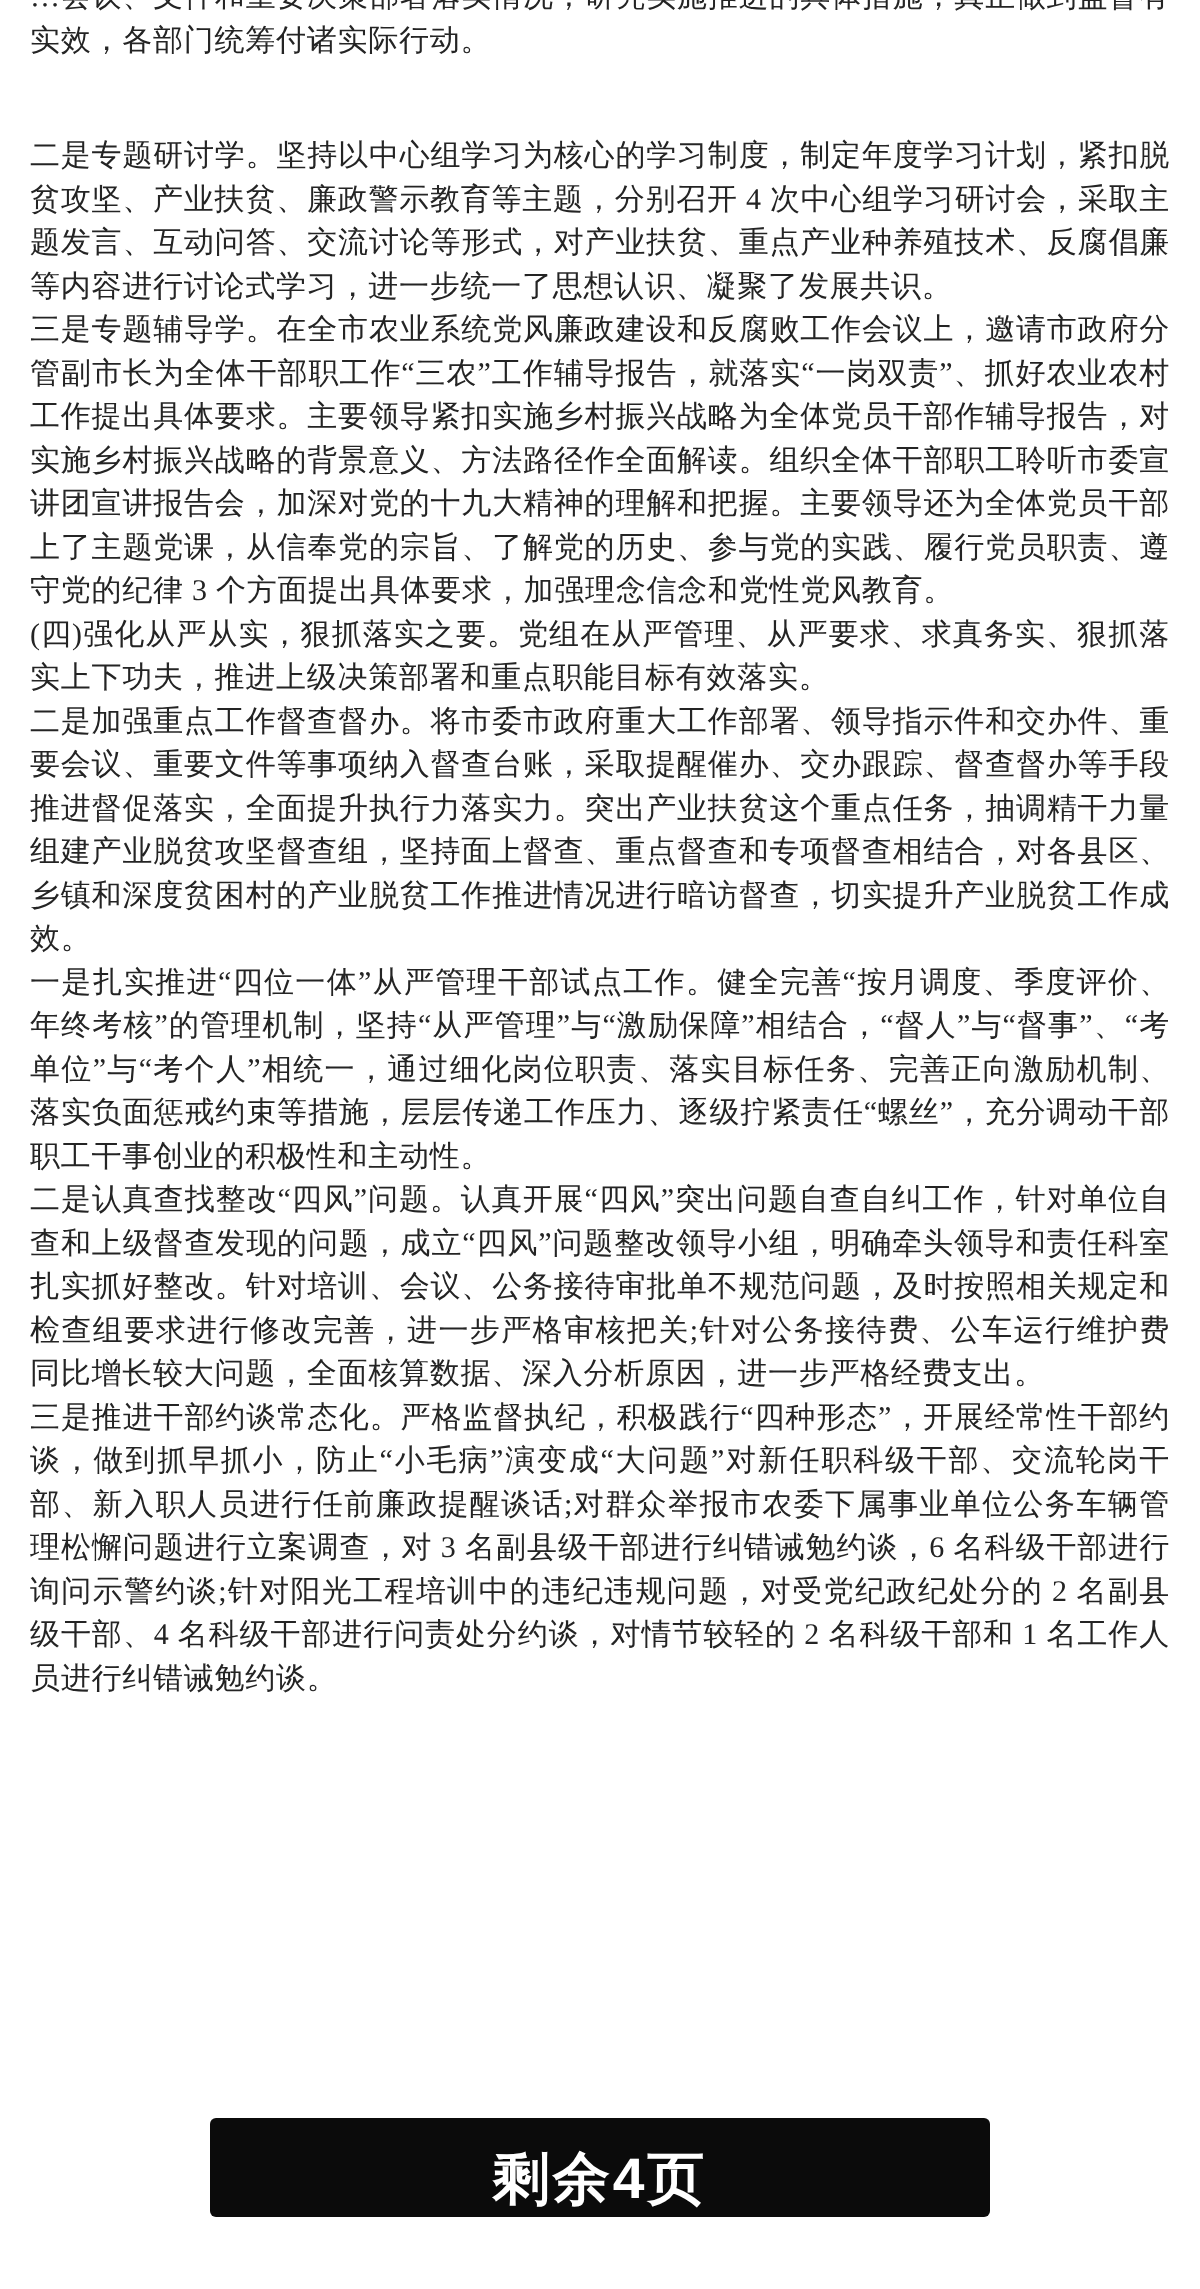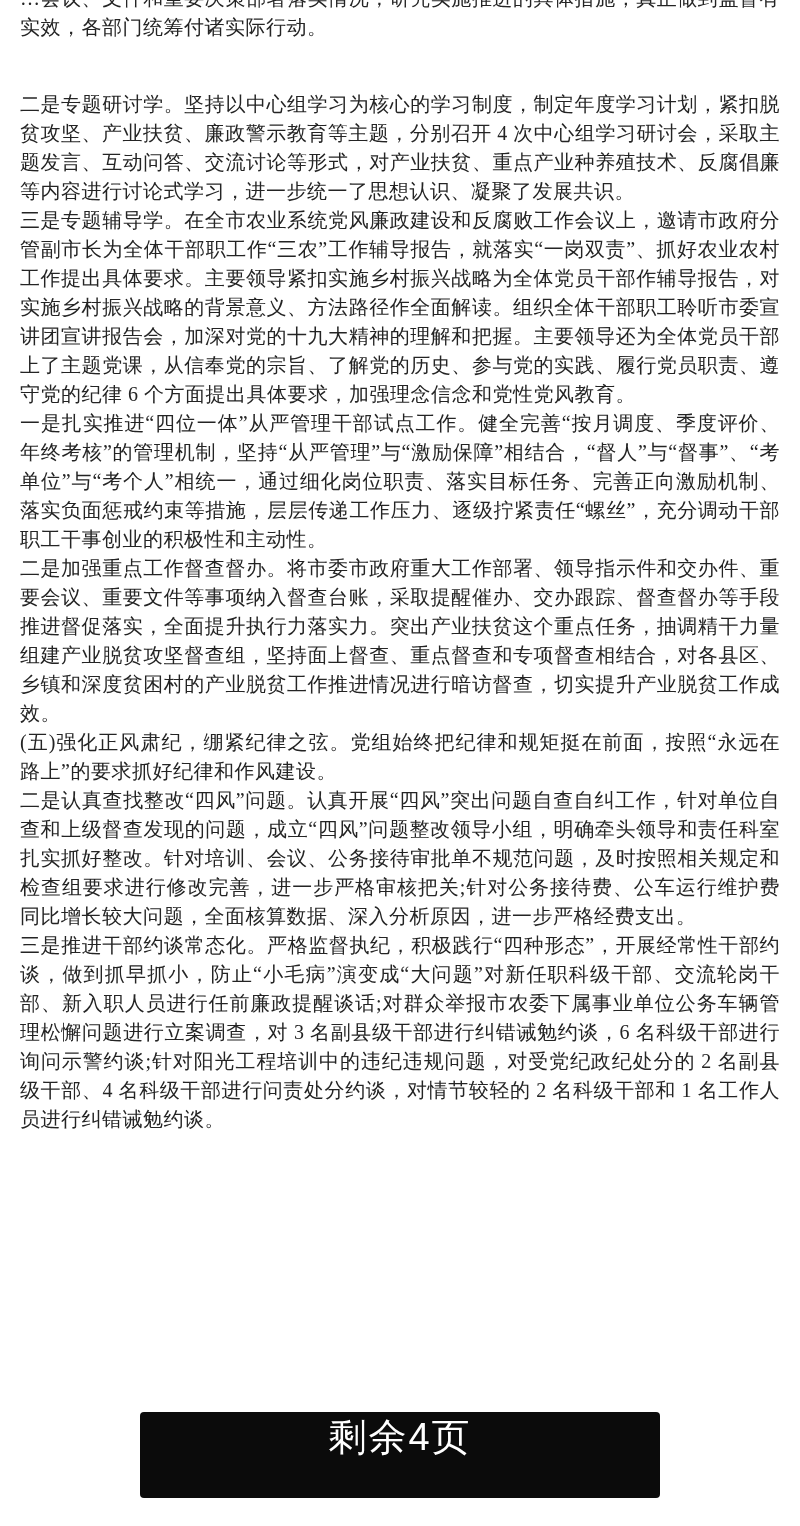--- a/index.html
+++ b/index.html
@@ -39,49 +39,49 @@
     margin-top: -16px;
     margin-bottom: 48px;
   }
   .download-banner {
     position: absolute;
     top: 1412px;
     left: 50%;
     transform: translateX(-50%);
     background: #0b0b0b;
     color: #ffffff;
-    height: 86px;
+    height: 66px;
     min-width: 520px;
     padding: 0 44px;
     border-radius: 4px;
     display: flex;
-    align-items: flex-start;
+    align-items: flex-end;
     justify-content: center;
     gap: 52px;
     font-family: "Liberation Sans", "DejaVu Sans", sans-serif;
-    font-weight: 400;
+    font-weight: 700;
     font-size: 38px;
     letter-spacing: 2px;
     box-sizing: border-box;
     cursor: pointer;
     white-space: nowrap;
   }
 </style>
 </head>
 <body>
 
 <div class="page">
 
   <div class="content">
     <p class="clipped">…会议、文件和重要决策部署落实情况，研究实施推进的具体措施，真正做到监督有实效，各部门统筹付诸实际行动。</p>
     <p>二是专题研讨学。坚持以中心组学习为核心的学习制度，制定年度学习计划，紧扣脱贫攻坚、产业扶贫、廉政警示教育等主题，分别召开 4 次中心组学习研讨会，采取主题发言、互动问答、交流讨论等形式，对产业扶贫、重点产业种养殖技术、反腐倡廉等内容进行讨论式学习，进一步统一了思想认识、凝聚了发展共识。</p>
-    <p>三是专题辅导学。在全市农业系统党风廉政建设和反腐败工作会议上，邀请市政府分管副市长为全体干部职工作“三农”工作辅导报告，就落实“一岗双责”、抓好农业农村工作提出具体要求。主要领导紧扣实施乡村振兴战略为全体党员干部作辅导报告，对实施乡村振兴战略的背景意义、方法路径作全面解读。组织全体干部职工聆听市委宣讲团宣讲报告会，加深对党的十九大精神的理解和把握。主要领导还为全体党员干部上了主题党课，从信奉党的宗旨、了解党的历史、参与党的实践、履行党员职责、遵守党的纪律 6 个方面提出具体要求，加强理念信念和党性党风教育。</p>
+    <p>三是专题辅导学。在全市农业系统党风廉政建设和反腐败工作会议上，邀请市政府分管副市长为全体干部职工作“三农”工作辅导报告，就落实“一岗双责”、抓好农业农村工作提出具体要求。主要领导紧扣实施乡村振兴战略为全体党员干部作辅导报告，对实施乡村振兴战略的背景意义、方法路径作全面解读。组织全体干部职工聆听市委宣讲团宣讲报告会，加深对党的十九大精神的理解和把握。主要领导还为全体党员干部上了主题党课，从信奉党的宗旨、了解党的历史、参与党的实践、履行党员职责、遵守党的纪律 3 个方面提出具体要求，加强理念信念和党性党风教育。</p>
+    <p>(四)强化从严从实，狠抓落实之要。党组在从严管理、从严要求、求真务实、狠抓落实上下功夫，推进上级决策部署和重点职能目标有效落实。</p>
+    <p>二是加强重点工作督查督办。将市委市政府重大工作部署、领导指示件和交办件、重要会议、重要文件等事项纳入督查台账，采取提醒催办、交办跟踪、督查督办等手段推进督促落实，全面提升执行力落实力。突出产业扶贫这个重点任务，抽调精干力量组建产业脱贫攻坚督查组，坚持面上督查、重点督查和专项督查相结合，对各县区、乡镇和深度贫困村的产业脱贫工作推进情况进行暗访督查，切实提升产业脱贫工作成效。</p>
     <p>一是扎实推进“四位一体”从严管理干部试点工作。健全完善“按月调度、季度评价、年终考核”的管理机制，坚持“从严管理”与“激励保障”相结合，“督人”与“督事”、“考单位”与“考个人”相统一，通过细化岗位职责、落实目标任务、完善正向激励机制、落实负面惩戒约束等措施，层层传递工作压力、逐级拧紧责任“螺丝”，充分调动干部职工干事创业的积极性和主动性。</p>
-    <p>二是加强重点工作督查督办。将市委市政府重大工作部署、领导指示件和交办件、重要会议、重要文件等事项纳入督查台账，采取提醒催办、交办跟踪、督查督办等手段推进督促落实，全面提升执行力落实力。突出产业扶贫这个重点任务，抽调精干力量组建产业脱贫攻坚督查组，坚持面上督查、重点督查和专项督查相结合，对各县区、乡镇和深度贫困村的产业脱贫工作推进情况进行暗访督查，切实提升产业脱贫工作成效。</p>
-    <p>(五)强化正风肃纪，绷紧纪律之弦。党组始终把纪律和规矩挺在前面，按照“永远在路上”的要求抓好纪律和作风建设。</p>
     <p>二是认真查找整改“四风”问题。认真开展“四风”突出问题自查自纠工作，针对单位自查和上级督查发现的问题，成立“四风”问题整改领导小组，明确牵头领导和责任科室扎实抓好整改。针对培训、会议、公务接待审批单不规范问题，及时按照相关规定和检查组要求进行修改完善，进一步严格审核把关;针对公务接待费、公车运行维护费同比增长较大问题，全面核算数据、深入分析原因，进一步严格经费支出。</p>
     <p>三是推进干部约谈常态化。严格监督执纪，积极践行“四种形态”，开展经常性干部约谈，做到抓早抓小，防止“小毛病”演变成“大问题”对新任职科级干部、交流轮岗干部、新入职人员进行任前廉政提醒谈话;对群众举报市农委下属事业单位公务车辆管理松懈问题进行立案调查，对 3 名副县级干部进行纠错诫勉约谈，6 名科级干部进行询问示警约谈;针对阳光工程培训中的违纪违规问题，对受党纪政纪处分的 2 名副县级干部、4 名科级干部进行问责处分约谈，对情节较轻的 2 名科级干部和 1 名工作人员进行纠错诫勉约谈。</p>
   </div>
 
   <div class="download-banner">
     <span>剩余4页</span>
   </div>
 
 </div>
 

